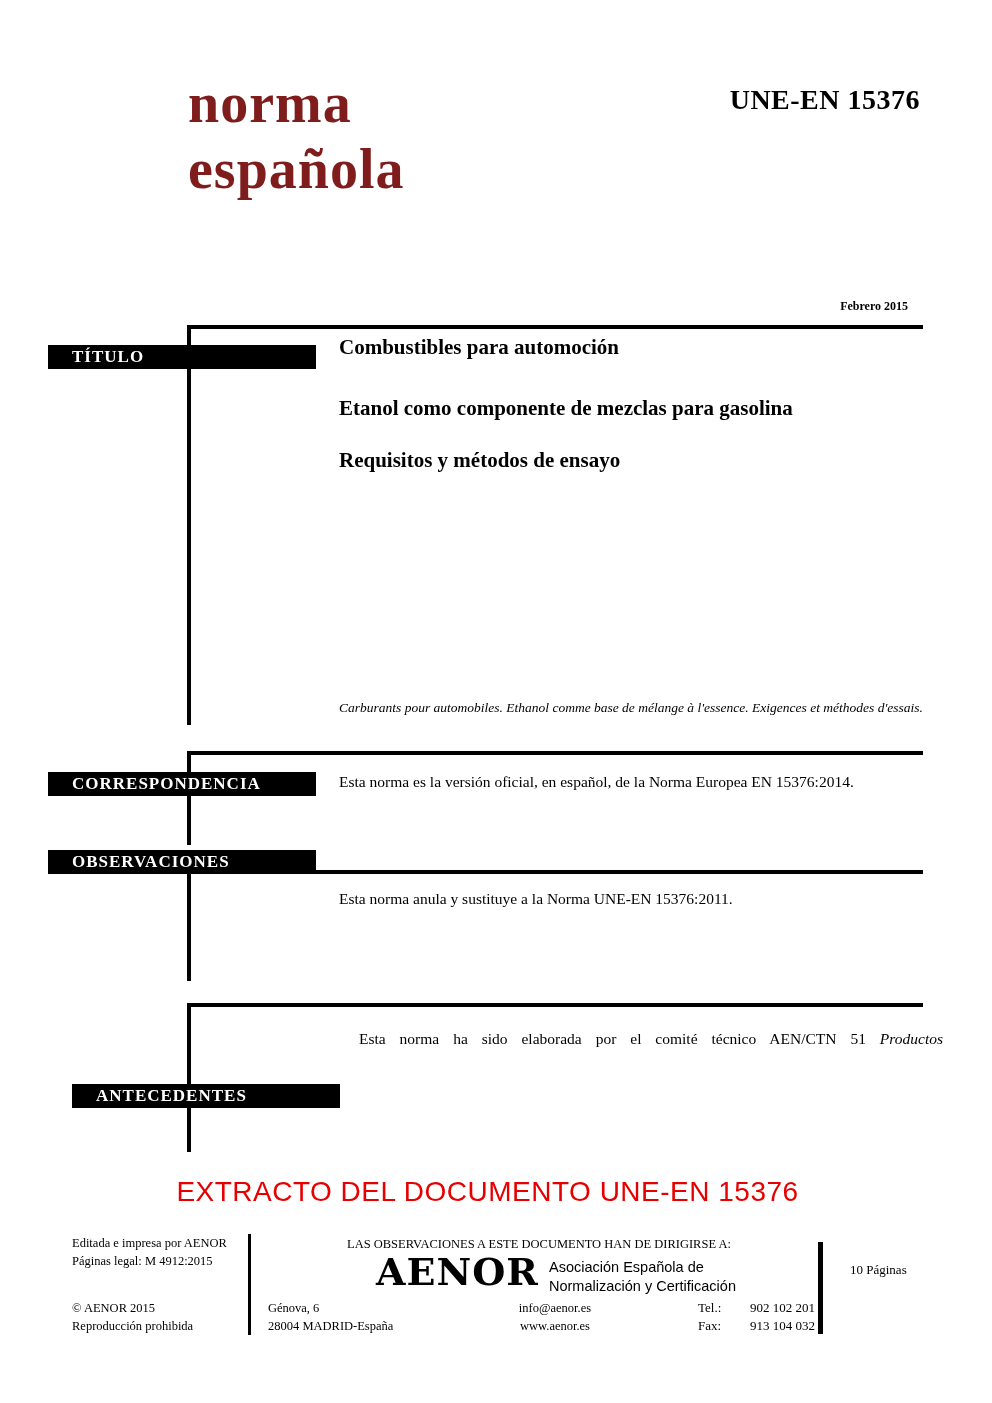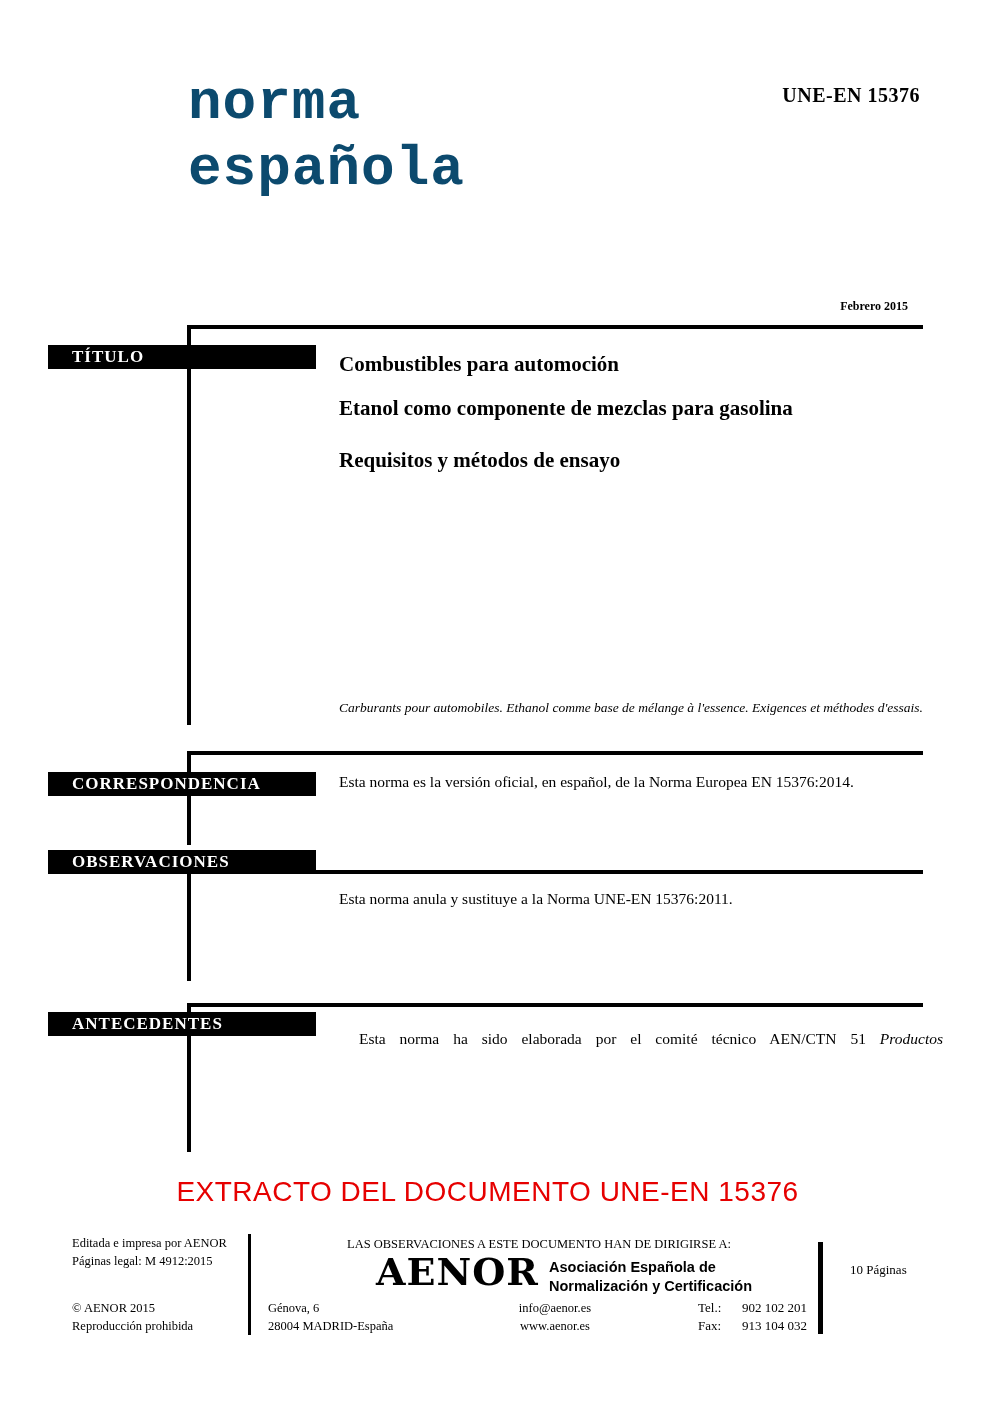--- a/index.html
+++ b/index.html
@@ -8,28 +8,28 @@
     position:relative;
     width:992px;height:1403px;
     background:#ffffff;
     font-family:"Liberation Serif", serif;
     color:#000;
     overflow:hidden;
   }
   
   .brand-logo{
     position:absolute;left:188px;top:70px;
-    font-family:Liberation Mono, monospace;
-    font-weight:bold;color:#0c4a6e;
+    font-family:Liberation Serif, serif;
+    font-weight:bold;color:#7f1d1d;
     font-size:56px;line-height:66px;
     letter-spacing:1px;
   }
   .doc-code{
     position:absolute;right:72px;top:84px;
-    font-weight:bold;font-size:20px;letter-spacing:.5px;
+    font-weight:bold;font-size:28px;letter-spacing:.5px;
     text-align:right;
   }
   .doc-date{
     position:absolute;right:84px;top:299px;
     font-weight:bold;font-size:12px;text-align:right;
   }
   
   .hline{position:absolute;left:187px;width:736px;height:4px;background:#000;}
   .vline{position:absolute;left:187px;width:4px;background:#000;}
   .label-bar{
@@ -73,27 +73,27 @@
   .ft-div-thick{position:absolute;left:818px;top:1242px;width:5px;height:92px;background:#000;}
   .ft-notice{position:absolute;left:260px;top:1237px;width:558px;text-align:center;font-size:12.5px;white-space:nowrap;}
   .ft-aenor{
     position:absolute;left:376px;top:1252px;
     font-family:"DejaVu Serif", serif;
     font-weight:bold;font-size:38px;line-height:40px;letter-spacing:1px;
   }
   .ft-org{
     position:absolute;left:549px;top:1258px;
     font-family:"Liberation Sans", sans-serif;
-    font-weight:bold;font-size:14.5px;line-height:19px;white-space:nowrap;
+    font-weight:normal;font-size:14.5px;line-height:19px;white-space:nowrap;
   }
   .ft-address{position:absolute;left:268px;top:1299px;font-family:Liberation Serif, serif;}
   .ft-web{position:absolute;left:505px;top:1299px;width:100px;text-align:center;}
   .ft-phone{
     position:absolute;left:698px;top:1299px;
-    display:grid;grid-template-columns:44px auto;column-gap:0;
+    display:grid;grid-template-columns:44px auto;column-gap:8px;
     font-size:13px;line-height:18px;
   }
   .ft-pages{position:absolute;left:850px;top:1262px;font-size:13px;}
 </style>
 </head>
 <body>
 
 <div class="page">
 
   <div class="brand-logo">
@@ -101,42 +101,42 @@
     <div>española</div>
   </div>
   <div class="doc-code">UNE-EN 15376</div>
   <div class="doc-date">Febrero 2015</div>
 
   <div class="hline" style="top:325px;"></div>
   <div class="vline" style="top:325px;height:400px;"></div>
   <div class="label-bar" style="top:345px;">
     <span>TÍTULO</span>
   </div>
-  <div class="title-line" style="top:352px;">Combustibles para automoción</div>
+  <div class="title-line" style="top:335px;">Combustibles para automoción</div>
   <div class="title-line" style="top:396px;">Etanol como componente de mezclas para gasolina</div>
   <div class="title-line" style="top:448px;">Requisitos y métodos de ensayo</div>
   <div class="lang-line" style="top:700px;">Carburants pour automobiles. Ethanol comme base de mélange à l'essence. Exigences et méthodes d'essais.</div>
 
   <div class="hline" style="top:751px;"></div>
   <div class="vline" style="top:751px;height:94px;"></div>
   <div class="label-bar" style="top:772px;">
     <span>CORRESPONDENCIA</span>
   </div>
   <div class="sec-text" style="top:773px;">Esta norma es la versión oficial, en español, de la Norma Europea EN 15376:2014.</div>
 
   <div class="hline" style="top:870px;"></div>
   <div class="vline" style="top:870px;height:111px;"></div>
   <div class="label-bar" style="top:850px;">
     <span>OBSERVACIONES</span>
   </div>
   <div class="sec-text" style="top:890px;">Esta norma anula y sustituye a la Norma UNE-EN 15376:2011.</div>
 
   <div class="hline" style="top:1003px;"></div>
   <div class="vline" style="top:1003px;height:149px;"></div>
-  <div class="label-bar" style="top:1012px;">
+  <div class="label-bar" style="top:1084px;margin-left:24px;">
     <span>ANTECEDENTES</span>
   </div>
   <div class="antecedentes-text">
     <div class="just-line">
       <span>Esta norma ha sido elaborada por el comité técnico AEN/CTN 51</span>
       <span class="it">Productos</span>
     </div>
   </div>
 
   <div class="extract-banner">EXTRACTO DEL DOCUMENTO UNE-EN 15376</div>

